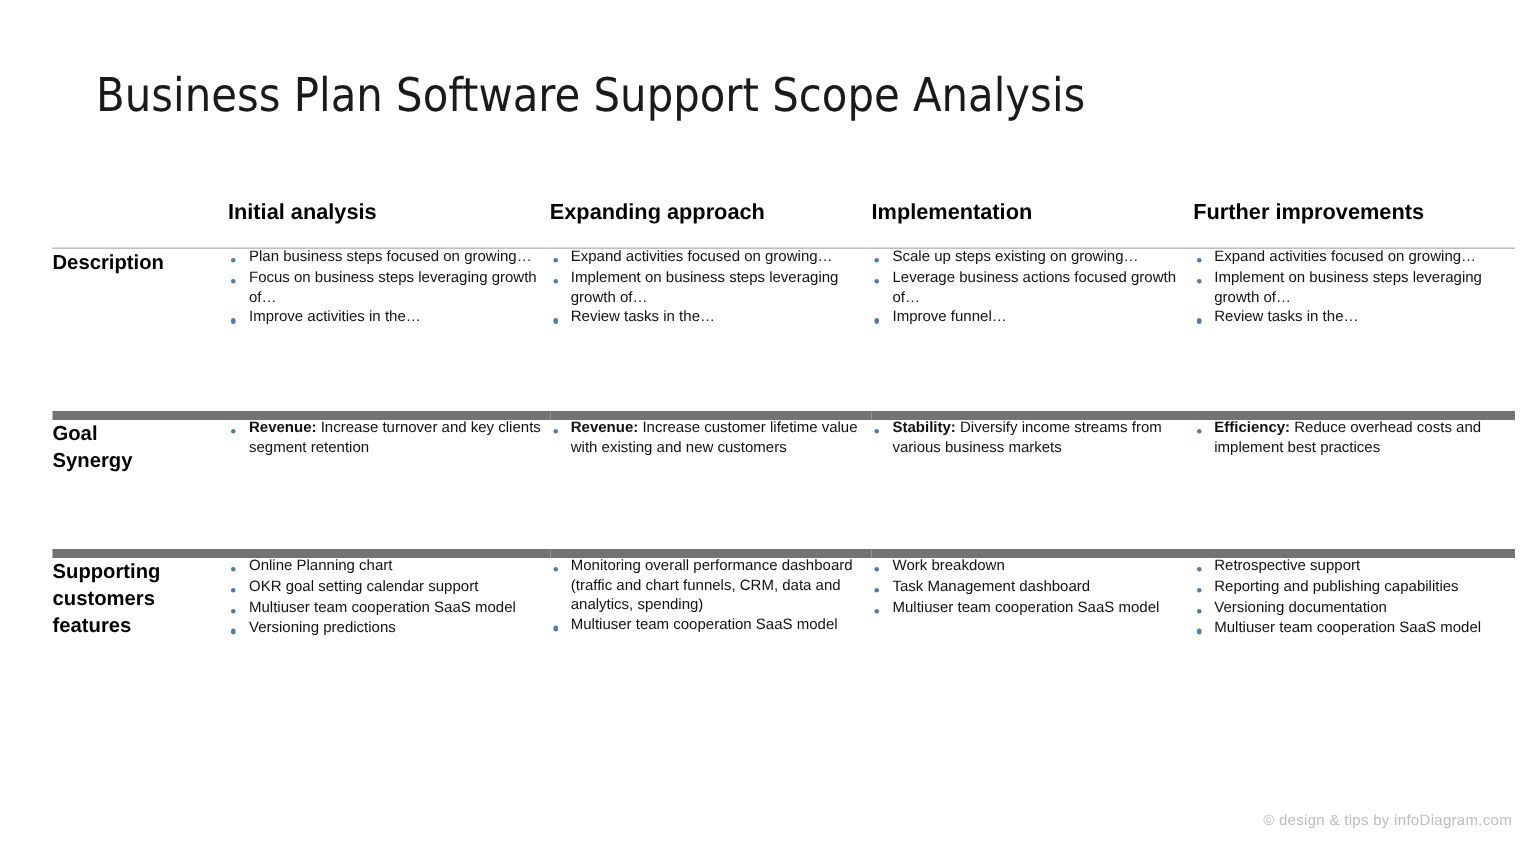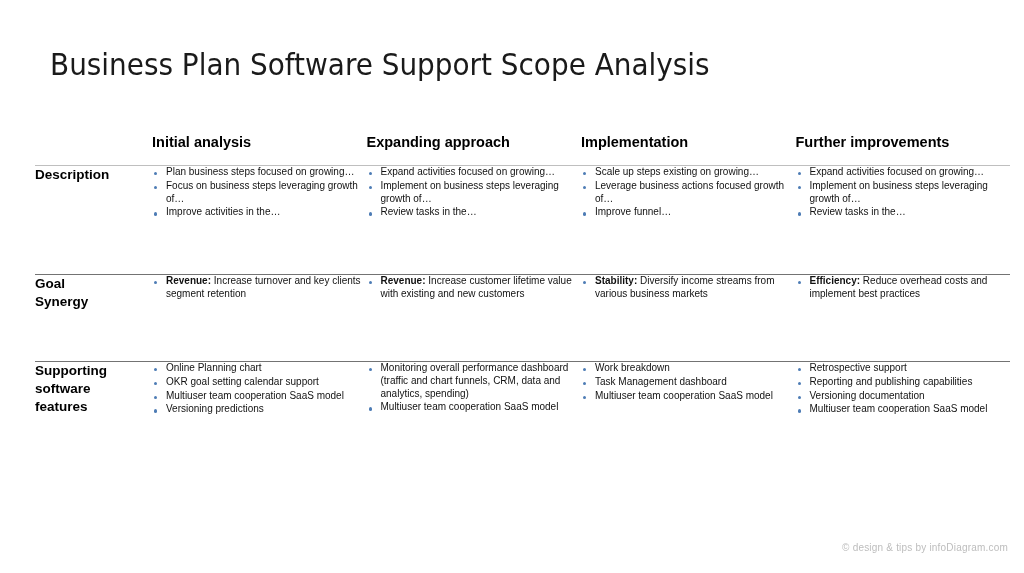--- a/index.html
+++ b/index.html
@@ -17,21 +17,21 @@
   }
 
   .slide {
     position: absolute;
     inset: 0;
     background: #ffffff;
   }
 
   .slide-title {
     position: absolute;
-    left: 50px;
+    left: 64px;
     top: 46px;
     font-size: 31px;
     font-weight: 400;
     letter-spacing: 0px;
     color: #1a1a1a;
     font-family: "DejaVu Sans Condensed", "Liberation Sans", sans-serif;
     white-space: nowrap;
   }
 
   .matrix {
@@ -65,21 +65,21 @@
   .hdr-blank { border: 0; }
 
   tr.header-row > th {
     border-bottom: 1px solid #bfbfbf;
   }
   tr.header-row > th.hdr-blank {
     border-bottom: 1px solid #bfbfbf;
   }
 
   tr.data-row.divider > td {
-    border-bottom: 1px solid #737373;
+    border-bottom: 6px solid #737373;
   }
 
   .row-label {
     text-align: center;
     font-size: 13.5px;
     font-weight: bold;
     color: #000000;
     vertical-align: middle;
     line-height: 1.32;
     padding: 4px 4px;
@@ -218,21 +218,21 @@
         <td class="cell r2">
           <ul class="bullets">
             <li><b>Efficiency:</b><span> Reduce overhead costs and implement best practices</span></li>
           </ul>
         </td>
       </tr>
 
       <tr class="data-row">
         <td class="row-label">
           <span>Supporting</span><br>
-          <span>software</span><br>
+          <span>customers</span><br>
           <span>features</span>
         </td>
 
         <td class="cell r3">
           <ul class="bullets">
             <li><b></b><span>Online Planning chart</span></li>
             <li><b></b><span>OKR goal setting calendar support</span></li>
             <li><b></b><span>Multiuser team cooperation SaaS model</span></li>
             <li><b></b><span>Versioning predictions</span></li>
           </ul>

